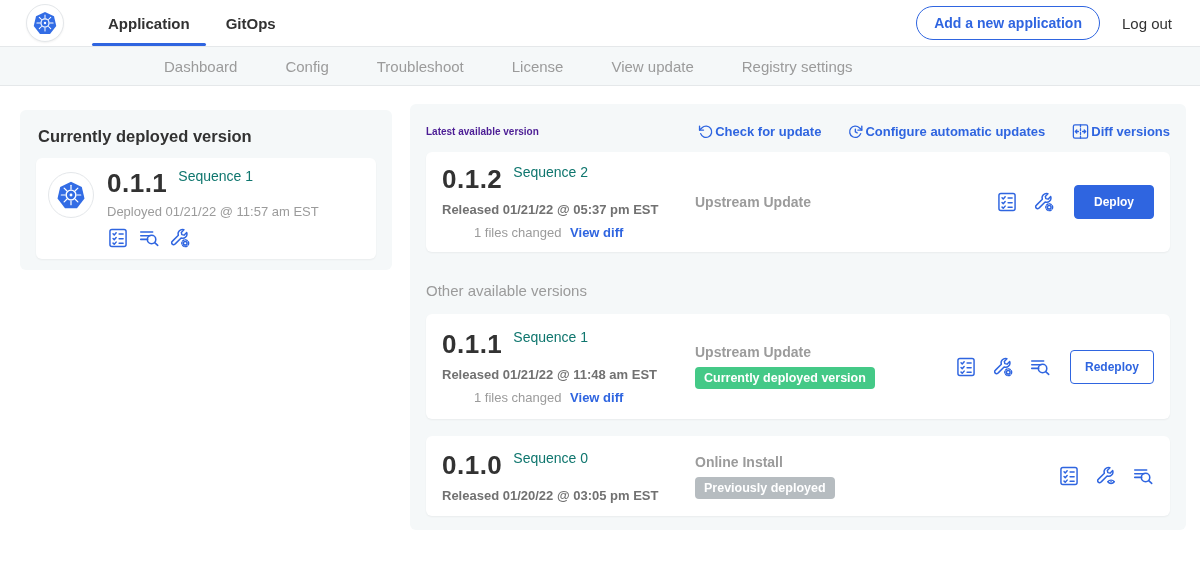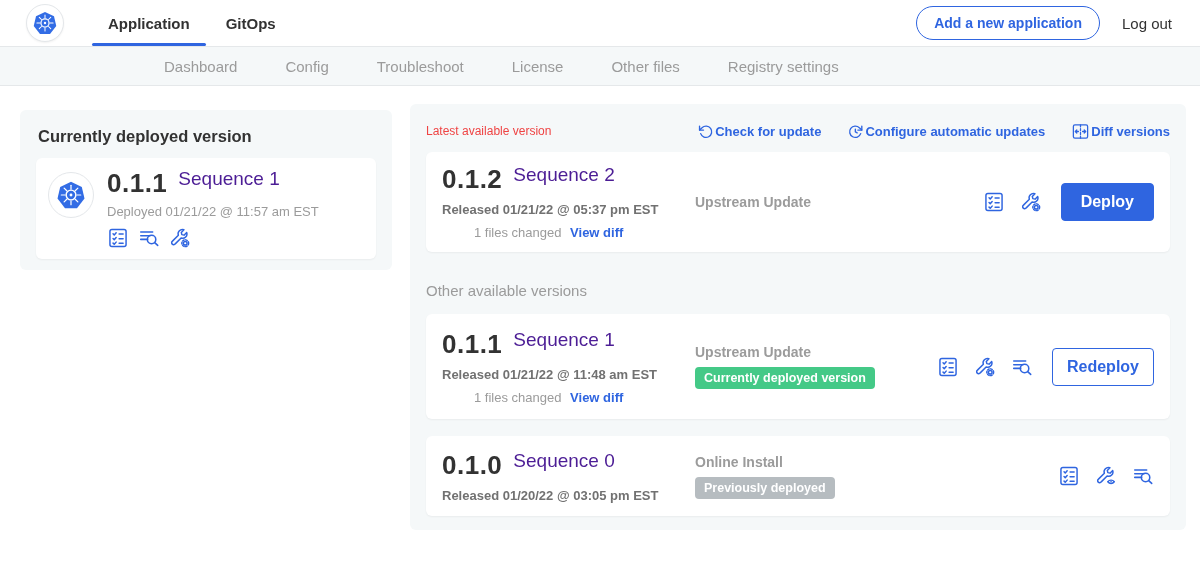--- a/index.html
+++ b/index.html
@@ -39,29 +39,29 @@
   .deployed-panel { left:20px; top:24px; width:372px; height:160px; padding:17px 16px; }
   .deployed-title { font-size:16.5px; font-weight:700; color:#323232; margin-left:2px; }
   .deployed-card { background:#fff; border-radius:6px; box-shadow:0 1px 2px rgba(0,0,0,.05);
     margin-top:12px; padding:10px 12px; display:flex; }
   .card-logo { width:46px; height:46px; border-radius:50%; border:1px solid #e4e7ea;
     display:flex; align-items:center; justify-content:center; flex:none; margin-top:4px; }
   .card-logo svg { width:36px; height:36px; }
   .deployed-info { margin-left:13px; }
   .vline1 { display:flex; align-items:flex-start; }
   .vnum { font-size:26px; font-weight:700; color:#323232; letter-spacing:.5px; }
-  .vseq { font-size:19px; color:#4c1d95; margin-left:11px; }
+  .vseq { font-size:14px; color:#0f766e; margin-left:11px; }
   .deployed-ts { font-size:13px; color:#9b9b9b; margin-top:5px; }
   .icon-row { display:flex; align-items:center; gap:9px; margin-top:8px; }
   .icon { display:inline-block; width:22px; height:22px; color:#2f65e0; cursor:pointer; }
   .icon svg { width:100%; height:100%; display:block; }
 
   .versions-panel { left:410px; top:18px; width:776px; height:426px; padding:14px 16px; }
   .vp-header-row { display:flex; align-items:center; justify-content:space-between; height:26px; }
-  .vp-title { font-size:12px; font-weight:400; color:#ef4444; }
+  .vp-title { font-size:10px; font-weight:700; color:#4c1d95; }
   .vp-actions { display:flex; align-items:center; gap:26px; }
   .vp-action { display:flex; align-items:center; gap:1px; color:#2f65e0; font-size:13px;
     font-weight:700; cursor:pointer; }
   .vp-action .icon { width:17px; height:17px; cursor:pointer; }
   .vp-action.diff .icon { width:19px; height:19px; }
 
   .vcard { background:#fff; border-radius:6px; box-shadow:0 1px 2px rgba(0,0,0,.05);
     display:flex; align-items:center; padding:14px 16px; }
   .vcard-1 { margin-top:8px; height:100px; }
   .other-header { font-size:15px; font-weight:500; color:#9b9b9b; margin-top:30px; height:18px; }
@@ -71,21 +71,21 @@
   .vreleased { font-size:13px; font-weight:700; color:#717171; margin-top:7px; }
   .vfiles { font-size:13px; color:#9b9b9b; margin-top:8px;margin-left:32px; }
   .viewdiff { color:#2f65e0; font-weight:700; margin-left:5px; cursor:pointer; text-decoration:none; }
   .tcol { flex:1; }
   .vtype { font-size:14px; font-weight:600; color:#9b9b9b; }
   .badge { display:inline-block; margin-top:7px; font-size:12.5px; font-weight:700; color:#fff;
     padding:4px 9px; border-radius:4px; }
   .badge.green { background:#44c987; }
   .badge.gray { background:#b6bcc0; }
   .acol { margin-left:auto; display:flex; align-items:center; gap:15px; }
-  .btn { font-family:inherit; font-size:16px; font-weight:700; border-radius:4px; cursor:pointer; }
+  .btn { font-family:inherit; font-size:12px; font-weight:700; border-radius:4px; cursor:pointer; }
   .btn.primary { background:#2f65e0; color:#fff; border:1px solid #2f65e0; padding:9px 19px; margin-left:4px; }
   .btn.outline { background:#fff; color:#2f65e0; border:1px solid #2f65e0; padding:9px 14px; margin-left:4px; }
 </style>
 </head>
 <body>
 
 <div class="topnav">
   <div class="logo-circle">
     <span style="display:flex">
         <svg viewBox="0 0 100 100">
@@ -126,21 +126,21 @@
   <div class="subnav-tab">
       <span>Config</span>
     </div>
   <div class="subnav-tab">
       <span>Troubleshoot</span>
     </div>
   <div class="subnav-tab">
       <span>License</span>
     </div>
   <div class="subnav-tab">
-      <span>Other files</span>
+      <span>View update</span>
     </div>
   <div class="subnav-tab">
       <span>Registry settings</span>
     </div>
 </div>
 
 <div class="content">
 
   <div class="panel deployed-panel">
     <div class="deployed-title">Currently deployed version</div>

